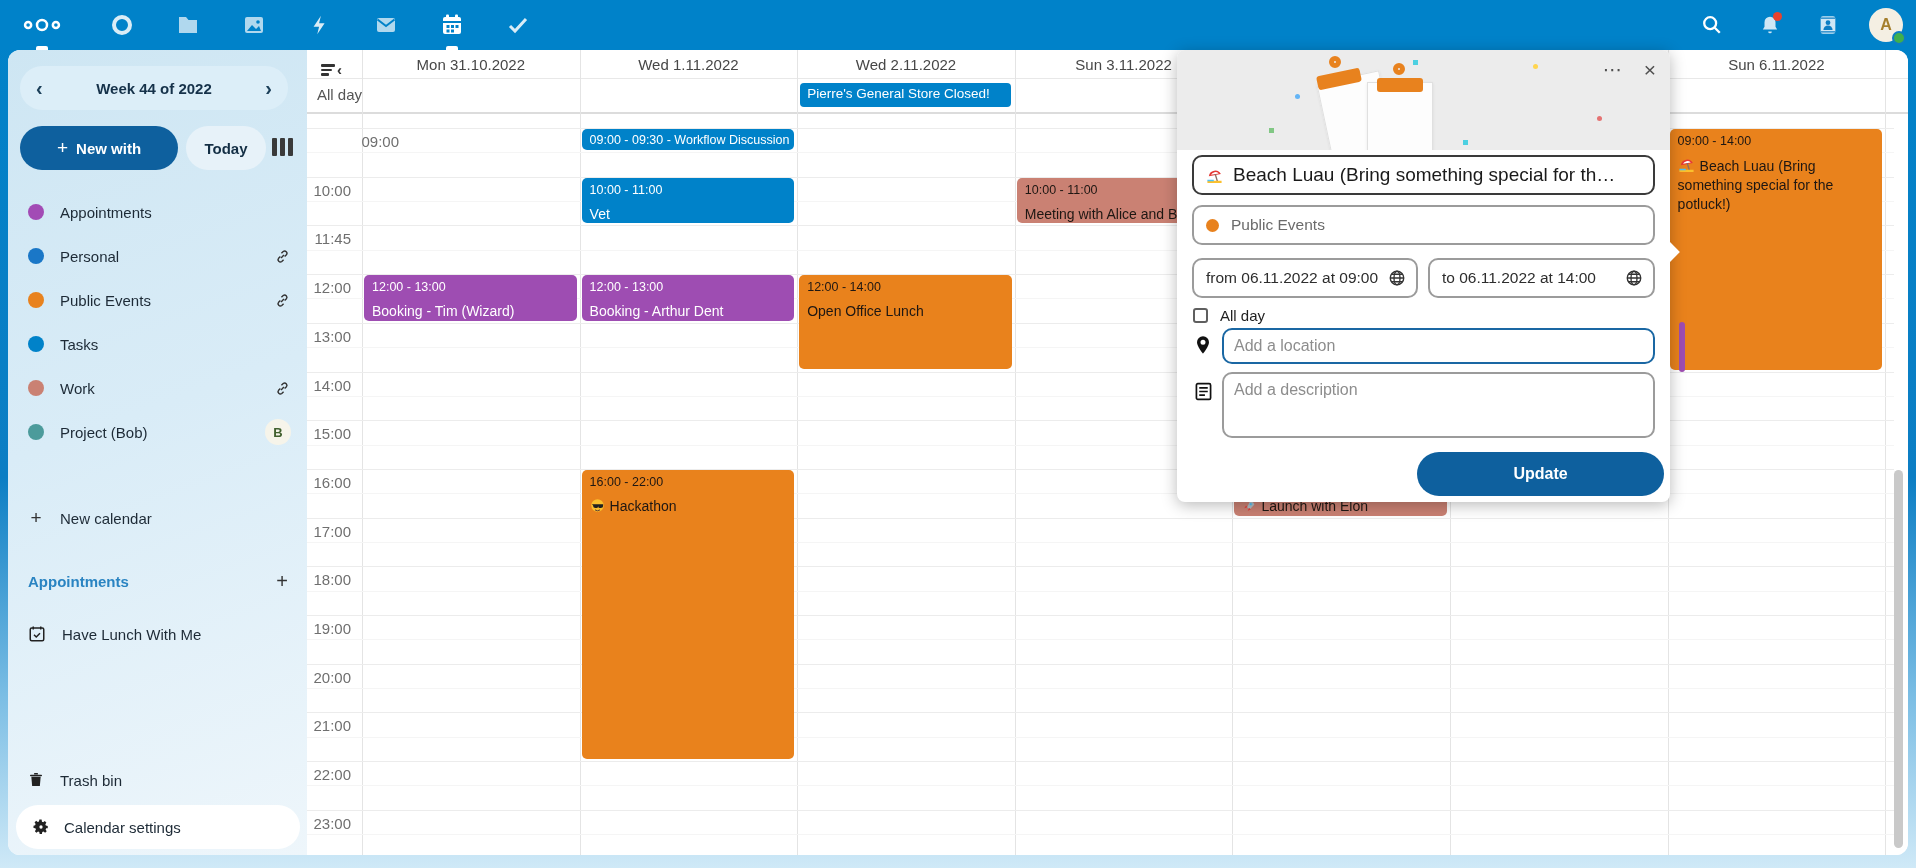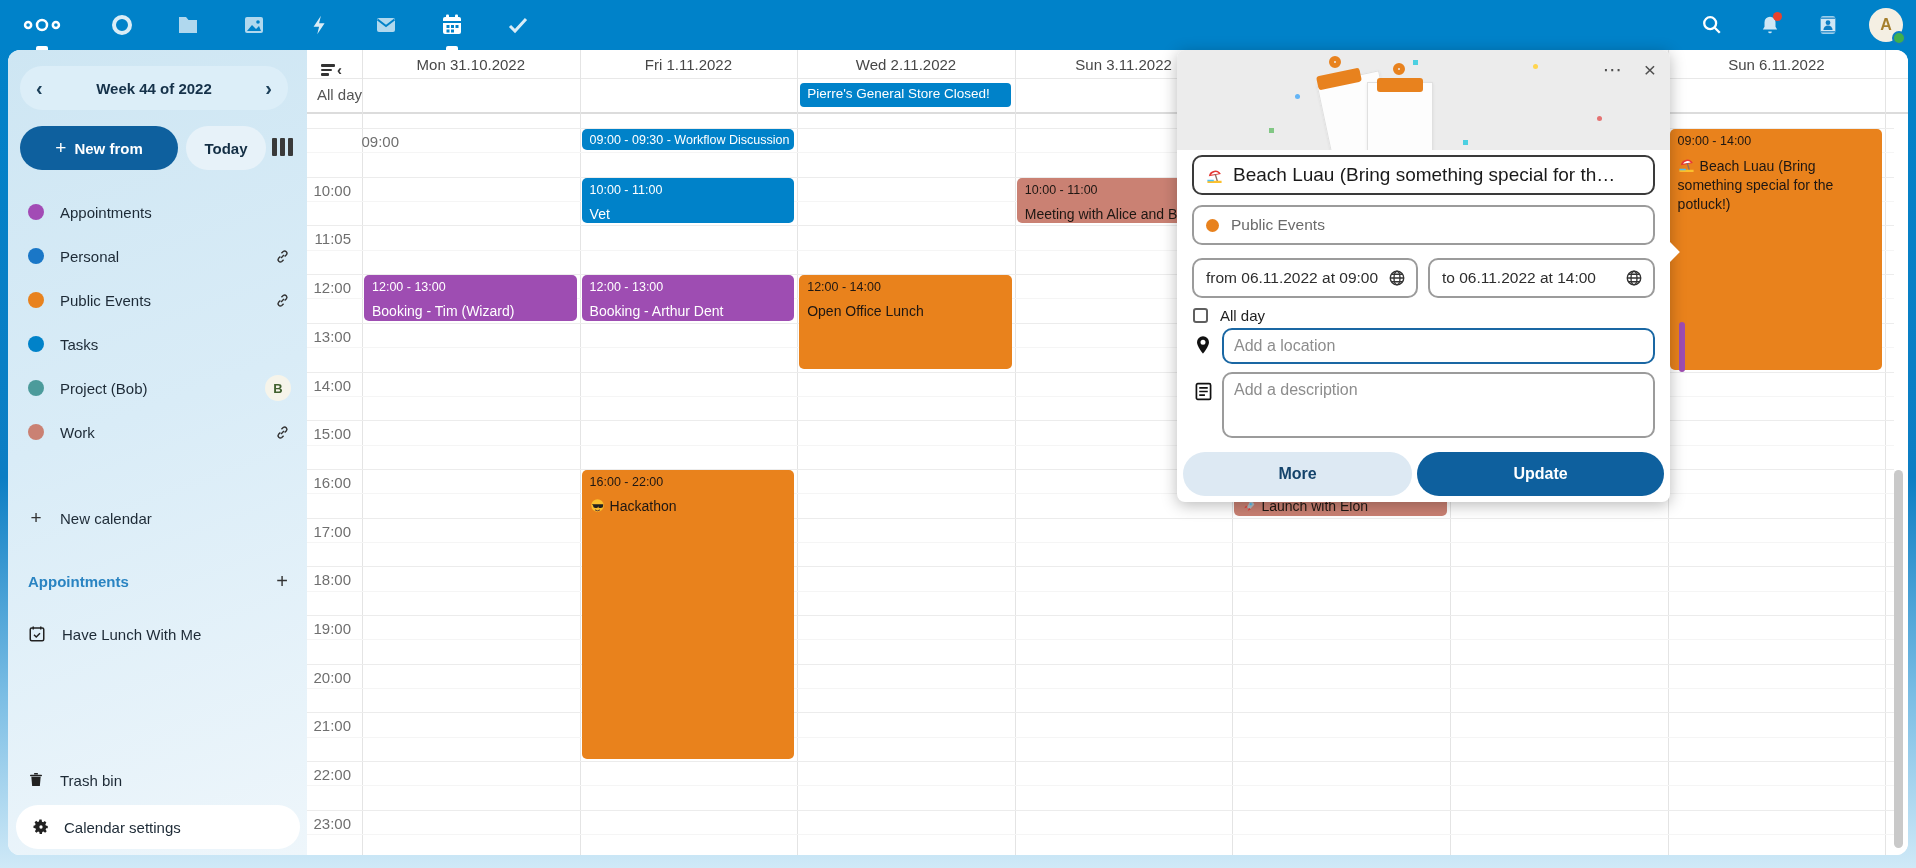--- a/index.html
+++ b/index.html
@@ -191,21 +191,21 @@
 <div class="card">
 
   <nav class="sidebar">
     <div class="pill weeknav">
       <span class="chev">‹</span>
       <span>Week 44 of 2022</span>
       <span class="chev">›</span>
     </div>
     <div class="pill btn-newevent">
       <span style="font-size:19px;font-weight:normal">+</span>
-      <span>New from</span>
+      <span>New with</span>
     </div>
     <div class="pill btn-today">
       <span>Today</span>
     </div>
     <div class="view-icon">
         <div></div>
         <div></div>
         <div></div>
       </div>
 
@@ -234,34 +234,34 @@
               <path d="M9 12l-2.5 2.5a3.2 3.2 0 004.5 4.5L13.5 16.5"></path>
               <path d="M15 12l2.5-2.5a3.2 3.2 0 00-4.5-4.5L10.5 7.5"></path>
             </svg>
           </span>
         </div>
         <div class="cal-row">
           <span class="cal-dot" style="background: rgb(0, 130, 201);"></span>
           <span class="cal-label">Tasks</span>
         </div>
         <div class="cal-row">
-          <span class="cal-dot" style="background: rgb(76, 155, 155);"></span>
-          <span class="cal-label">Project (Bob)</span>
-          <span class="b-badge">B</span>
-        </div>
-        <div class="cal-row">
           <span class="cal-dot" style="background: rgb(202, 129, 115);"></span>
           <span class="cal-label">Work</span>
           <span>
             <svg width="17" height="17" viewBox="0 0 24 24" fill="none" stroke="#333" stroke-width="2">
               <path d="M10 14L14 10"></path>
               <path d="M9 12l-2.5 2.5a3.2 3.2 0 004.5 4.5L13.5 16.5"></path>
               <path d="M15 12l2.5-2.5a3.2 3.2 0 00-4.5-4.5L10.5 7.5"></path>
             </svg>
           </span>
+        </div>
+        <div class="cal-row">
+          <span class="cal-dot" style="background: rgb(76, 155, 155);"></span>
+          <span class="cal-label">Project (Bob)</span>
+          <span class="b-badge">B</span>
         </div>
       </div>
 
     <div class="side-simple" style="top:450px">
       <span class="plus-glyph">+</span>
       <span>New calendar</span>
     </div>
 
     <div class="sec-head">
       <span class="t">Appointments</span>
@@ -323,21 +323,21 @@
       <div class="vline" style="left: 1360.6px;"></div>
       <div class="vline" style="left: 1578.2px;"></div>
       <div class="hline" style="top: 78px;"></div>
       <div class="hline half" style="top: 102.35px;"></div>
       <div class="hour-label" style="top: 83px; left: 0px; margin-left: 48px;">09:00</div>
       <div class="hline" style="top: 126.7px;"></div>
       <div class="hline half" style="top: 151.05px;"></div>
       <div class="hour-label" style="top: 131.7px; left: 0px;">10:00</div>
       <div class="hline" style="top: 175.4px;"></div>
       <div class="hline half" style="top: 199.75px;"></div>
-      <div class="hour-label" style="top: 180.4px; left: 0px;">11:05</div>
+      <div class="hour-label" style="top: 180.4px; left: 0px;">11:45</div>
       <div class="hline" style="top: 224.1px;"></div>
       <div class="hline half" style="top: 248.45px;"></div>
       <div class="hour-label" style="top: 229.1px; left: 0px;">12:00</div>
       <div class="hline" style="top: 272.8px;"></div>
       <div class="hline half" style="top: 297.15px;"></div>
       <div class="hour-label" style="top: 277.8px; left: 0px;">13:00</div>
       <div class="hline" style="top: 321.5px;"></div>
       <div class="hline half" style="top: 345.85px;"></div>
       <div class="hour-label" style="top: 326.5px; left: 0px;">14:00</div>
       <div class="hline" style="top: 370.2px;"></div>
@@ -361,21 +361,21 @@
       <div class="hline" style="top: 662.4px;"></div>
       <div class="hline half" style="top: 686.75px;"></div>
       <div class="hour-label" style="top: 667.4px; left: 0px;">21:00</div>
       <div class="hline" style="top: 711.1px;"></div>
       <div class="hline half" style="top: 735.45px;"></div>
       <div class="hour-label" style="top: 716.1px; left: 0px;">22:00</div>
       <div class="hline" style="top: 759.8px;"></div>
       <div class="hline half" style="top: 784.15px;"></div>
       <div class="hour-label" style="top: 764.8px; left: 0px;">23:00</div>
       <div class="day-head" style="left: 163.8px;">Mon 31.10.2022</div>
-      <div class="day-head" style="left: 381.4px;">Fri 1.11.2022</div>
+      <div class="day-head" style="left: 381.4px;">Wed 1.11.2022</div>
       <div class="day-head" style="left: 599px;">Wed 2.11.2022</div>
       <div class="day-head" style="left: 816.6px;">Sun 3.11.2022</div>
       <div class="day-head" style="left: 1469.4px;">Sun 6.11.2022</div>
       <div class="allday-event" style="left: 493.2px; width: 210.6px; background: rgb(0, 130, 201);">Pierre's General Store Closed!</div>
       <div class="event oneline" style="left: 274.6px; width: 212.6px; top: 79px; height: 21.35px; background: rgb(0, 130, 201); color: rgb(255, 255, 255);">
         <div class="etime">09:00 - 09:30 - Workflow Discussion</div>
       </div>
       <div class="event" style="left: 274.6px; width: 212.6px; top: 127.7px; height: 45.7px; background: rgb(0, 130, 201); color: rgb(255, 255, 255);">
         <div class="etime">10:00 - 11:00</div>
         <div class="etitle">Vet</div>
@@ -500,19 +500,16 @@
   <input class="f-loc" autofocus="" placeholder="Add a location" style="">
 
   <span class="row-ic" style="top:332px">
     <svg width="17" height="19" viewBox="0 0 24 26">
         <rect x="2" y="2" width="20" height="22" rx="2" fill="none" stroke="#111" stroke-width="2.4"></rect>
         <path d="M6 8h12M6 13h12M6 18h8" stroke="#111" stroke-width="2.4"></path>
       </svg>
   </span>
   <textarea class="f-desc" placeholder="Add a description" style=""></textarea>
 
-  <div class="pill btn-more">
-      <span>More</span>
-    </div>
   <div class="pill btn-update">
       <span>Update</span>
     </div>
 </div>
 
 </body></html>

